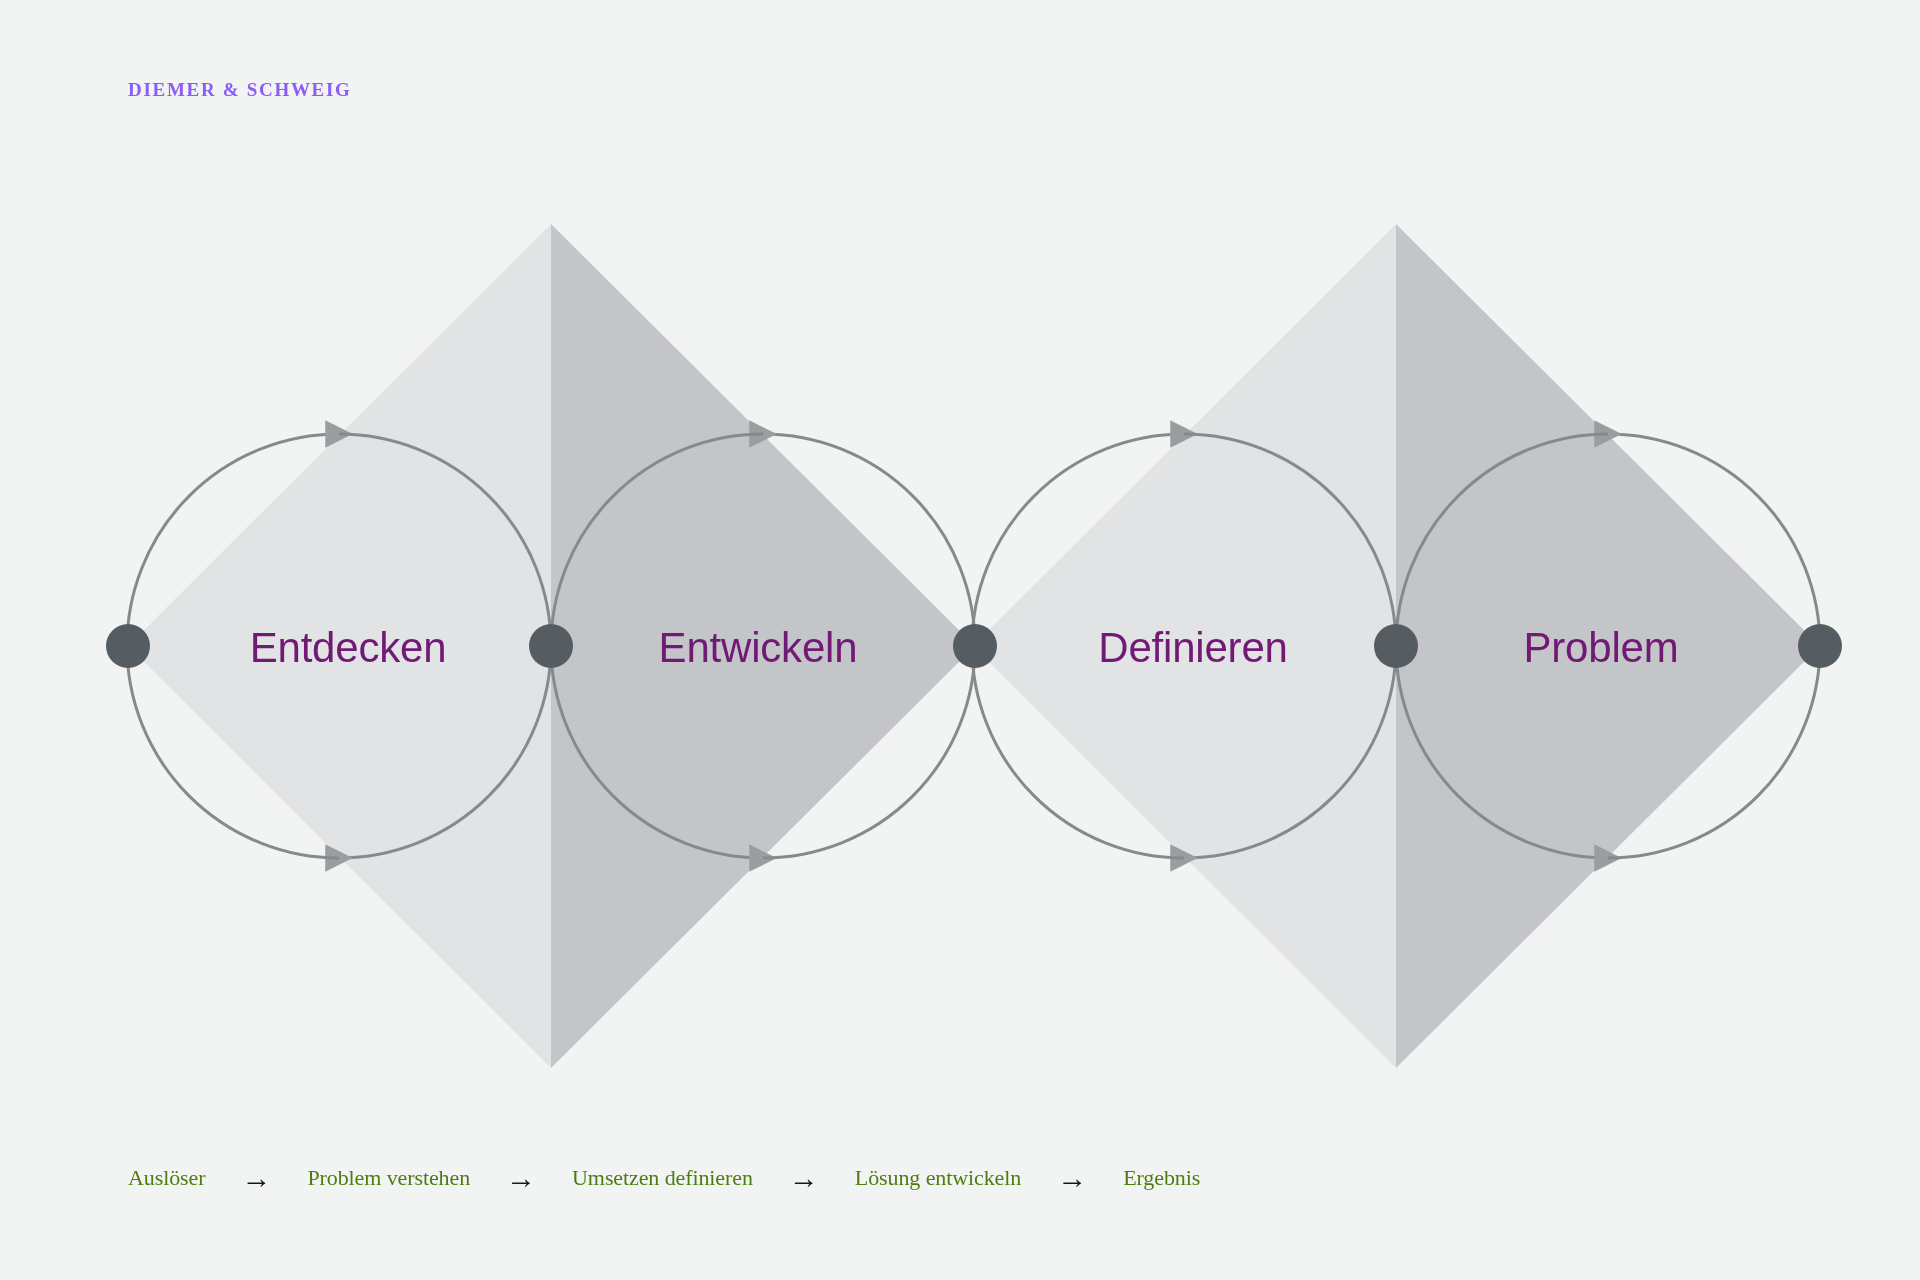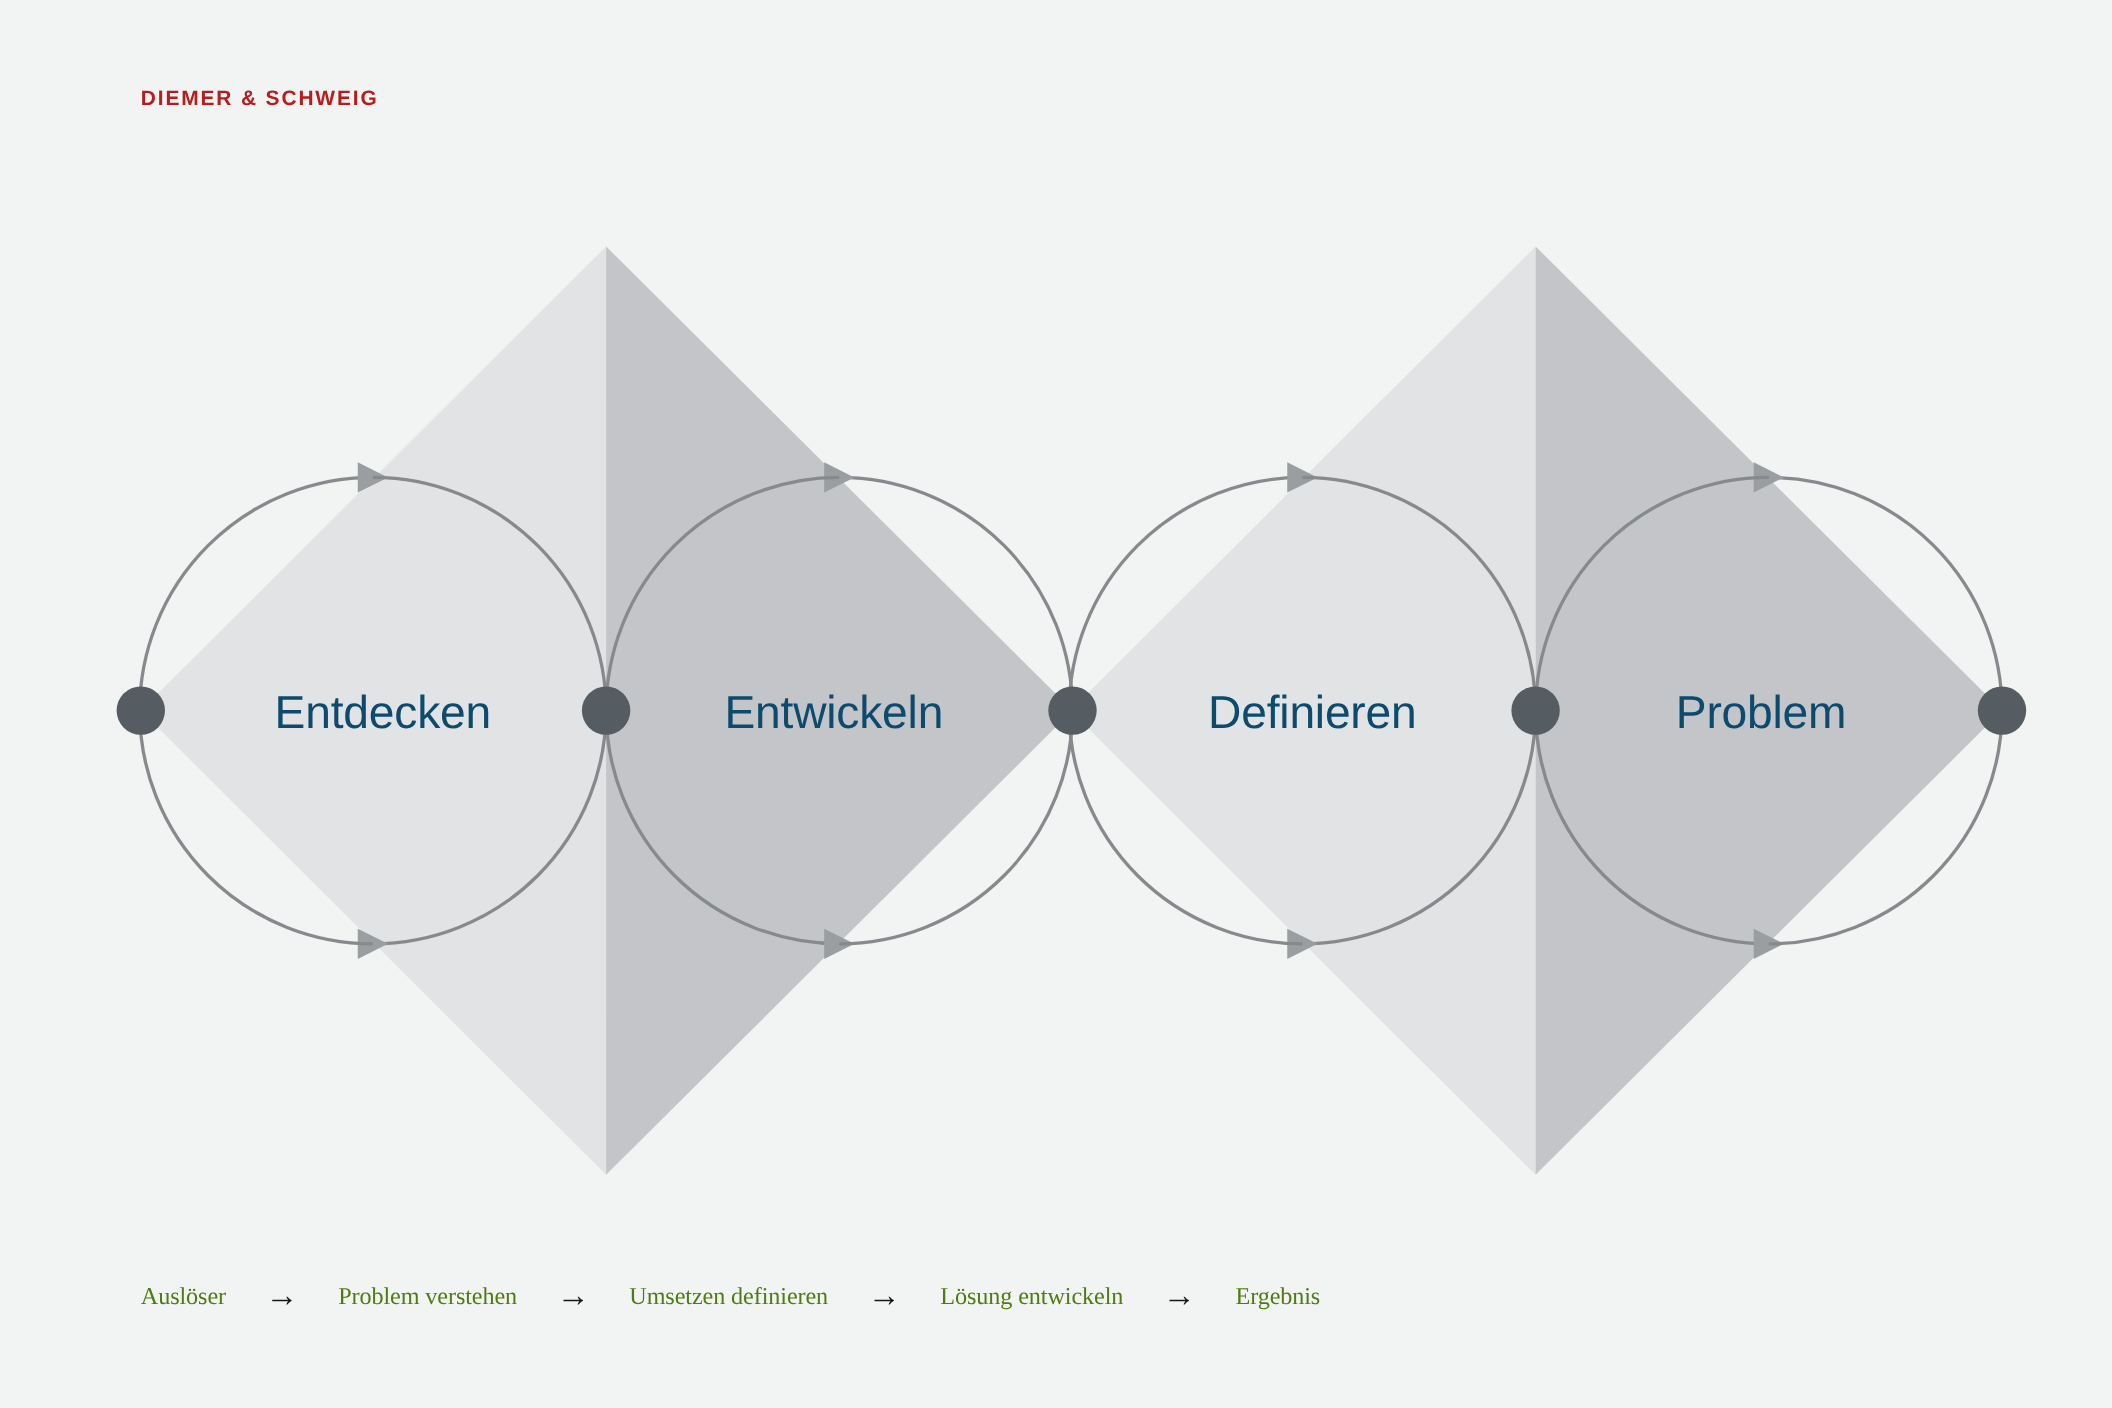--- a/index.html
+++ b/index.html
@@ -16,42 +16,42 @@
   .page {
     position: relative;
     width: 1920px;
     height: 1280px;
     background: #f2f3f3;
   }
   .brand {
     position: absolute;
     left: 128px;
     top: 79px;
-    font-family: Liberation Sans, sans-serif;
+    font-family: Liberation Serif, serif;
     font-size: 19px;
     font-weight: bold;
     letter-spacing: 1.7px;
-    color: #b91c1c;
+    color: #8b5cf6;
     white-space: nowrap;
     user-select: none;
   }
   .diagram {
     position: absolute;
     left: 0;
     top: 0;
     width: 1920px;
     height: 1280px;
   }
   .stage-label {
     position: absolute;
     transform: translate(-50%, -50%);
     font-family: "Liberation Sans", sans-serif;
     font-size: 42px;
     font-weight: 400;
-    color: #0c4a6e;
+    color: #701a75;
     white-space: nowrap;
     letter-spacing: -0.2px;
   }
   .footer {
     position: absolute;
     left: 128px;
     top: 1163px;
     display: flex;
     align-items: center;
     white-space: nowrap;

